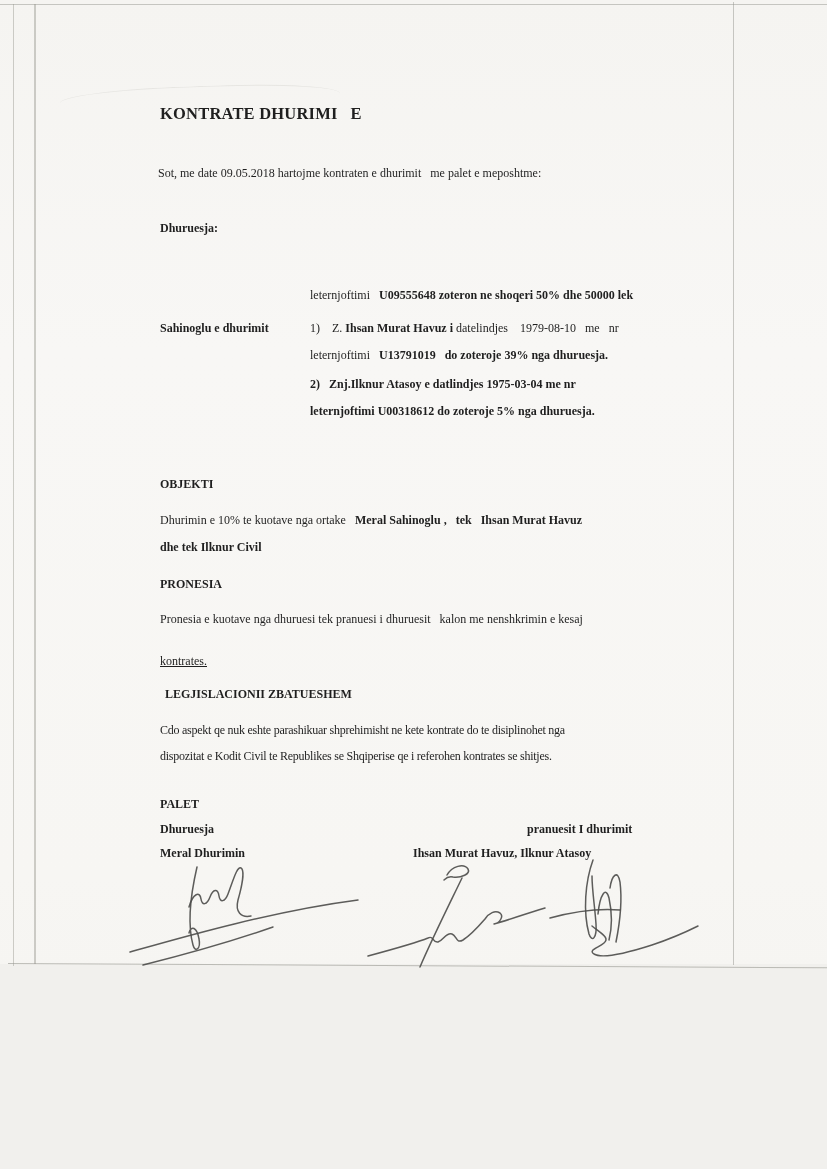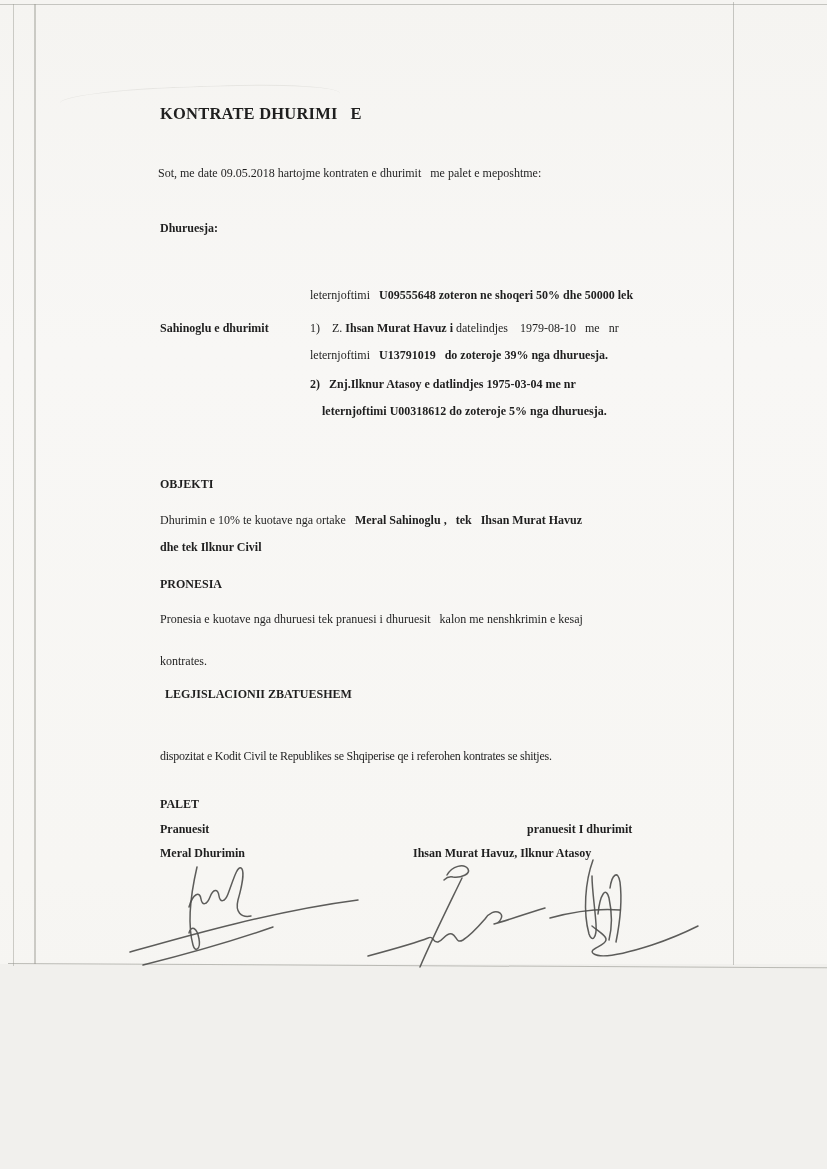--- a/index.html
+++ b/index.html
@@ -52,35 +52,36 @@
 
   <div class="t" style="left:158px;top:163px;">Sot, me date 09.05.2018 hartojme kontraten e dhurimit   me palet e meposhtme:</div>
 
   <div class="t b" style="left:160px;top:218px;">Dhuruesja:</div>
   <div class="t" style="left:310px;top:245px;margin-top:40px;"><span>leternjoftimi   </span><span class="b">U09555648 zoteron ne shoqeri 50% dhe 50000 lek</span></div>
 
   <div class="t b" style="left:160px;top:318px;">Sahinoglu e dhurimit</div>
   <div class="t" style="left:310px;top:318px;text-align:right;"><span>1)    Z. </span><span class="b">Ihsan Murat Havuz i </span><span>datelindjes    1979-08-10   me   nr</span></div>
   <div class="t" style="left:310px;top:345px;"><span>leternjoftimi   </span><span class="b">U13791019   do zoteroje 39% nga dhuruesja.</span></div>
   <div class="t b" style="left:310px;top:374px;">2)   Znj.Ilknur Atasoy e datlindjes 1975-03-04 me nr</div>
-  <div class="t b" style="left:310px;top:401px;margin-left:12px;">leternjoftimi U00318612 do zoteroje 5% nga dhuruesja.</div>
+  <div class="t b" style="left:310px;top:401px;">leternjoftimi U00318612 do zoteroje 5% nga dhuruesja.</div>
 
   <div class="t b" style="left:160px;top:474px;">OBJEKTI</div>
   <div class="t" style="left:160px;top:510px;"><span>Dhurimin e 10% te kuotave nga ortake   </span><span class="b">Meral Sahinoglu ,   tek   Ihsan Murat Havuz</span></div>
   <div class="t b" style="left:160px;top:537px;">dhe tek Ilknur Civil</div>
 
   <div class="t b" style="left:160px;top:574px;">PRONESIA</div>
   <div class="t" style="left:160px;top:609px;">Pronesia e kuotave nga dhuruesi tek pranuesi i dhuruesit   kalon me nenshkrimin e kesaj</div>
-  <div class="t" style="left:160px;top:651px;">kontrates.</div>
+  <div class="t" style="left:160px;top:651px;text-decoration:underline;">kontrates.</div>
 
   <div class="t b" style="left:165px;top:684px;">LEGJISLACIONII ZBATUESHEM</div>
+  <div class="t tight" style="left:160px;top:720px;">Cdo aspekt qe nuk eshte parashikuar shprehimisht ne kete kontrate do te disiplinohet nga</div>
   <div class="t tight" style="left:160px;top:746px;">dispozitat e Kodit Civil te Republikes se Shqiperise qe i referohen kontrates se shitjes.</div>
 
   <div class="t b center" style="left:160px;top:794px;width:580px;">PALET</div>
-  <div class="t b" style="left:160px;top:819px;">Pranuesit</div>
+  <div class="t b" style="left:160px;top:819px;">Dhuruesja</div>
   <div class="t b" style="left:527px;top:819px;">pranuesit I dhurimit</div>
   <div class="t b" style="left:160px;top:843px;">Meral Dhurimin</div>
   <div class="t b" style="left:413px;top:843px;">Ihsan Murat Havuz, Ilknur Atasoy</div>
 
   <svg class="sig" style="left:123px;top:853px;" width="250" height="118" viewBox="0 0 250 118">
     <path d="M74 14 C68 40 64 70 70 92 C72 100 78 96 76 86 C74 74 68 72 66 80"></path>
     <path d="M66 54 C70 40 77 38 78 46 C79 53 84 52 87 44 C90 36 95 35 96 43 C97 50 102 49 105 41 C110 28 114 13 118 15 C122 17 119 33 115 47 C112 59 118 65 128 63"></path>
     <path d="M7 99 C60 84 150 58 235 47"></path>
     <path d="M20 112 C60 102 110 88 150 74"></path>
   </svg>

